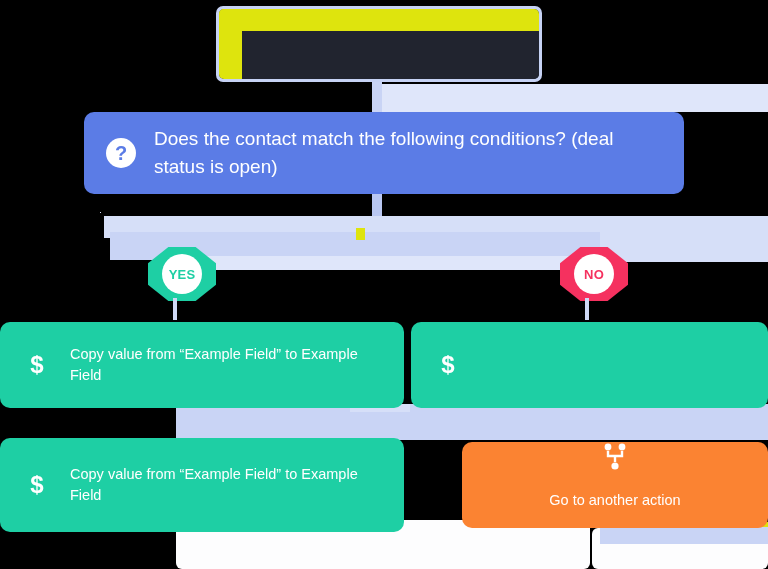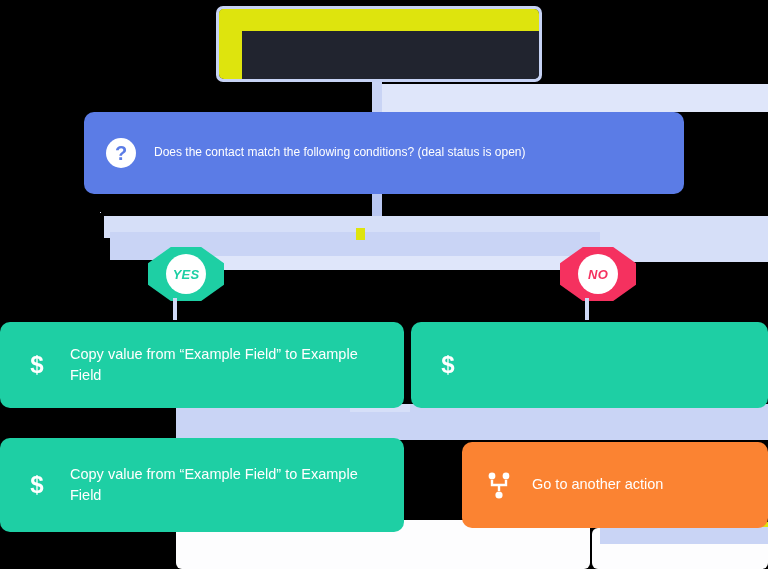--- a/index.html
+++ b/index.html
@@ -109,37 +109,36 @@
     color: #5b7ce6;
     display: flex;
     align-items: center;
     justify-content: center;
     font-size: 20px;
     font-weight: bold;
     line-height: 1;
   }
   .condition-text {
     color: #ffffff;
-    font-size: 12px;
+    font-size: 19px;
     line-height: 1.45;
     max-width: 470px;
   }
 
   
   .badge {
     position: absolute;
-    width: 76px;
+    width: 68px;
     height: 54px;
     display: flex;
     align-items: center;
     justify-content: center;
     clip-path: polygon(
       30% 0%, 70% 0%, 100% 30%, 100% 70%,
       70% 100%, 30% 100%, 0% 70%, 0% 30%);
-    font-style: italic;
   }
   .badge-inner {
     width: 40px;
     height: 40px;
     border-radius: 50%;
     background: #ffffff;
     display: flex;
     align-items: center;
     justify-content: center;
     font-size: 13px;
@@ -161,21 +160,21 @@
   
   .card {
     position: absolute;
     display: flex;
     align-items: center;
     gap: 20px;
     padding: 0 24px;
     border-radius: 10px;
   }
   .card-green  { background: #1ecfa4; }
-  .card-orange { background: #fb8332; }
+  .card-orange { background: #fb8332; flex-direction: column; }
   .card-icon {
     flex: 0 0 auto;
     width: 26px;
     display: flex;
     align-items: center;
     justify-content: center;
     color: #ffffff;
     font-size: 24px;
     font-weight: bold;
     line-height: 1;

